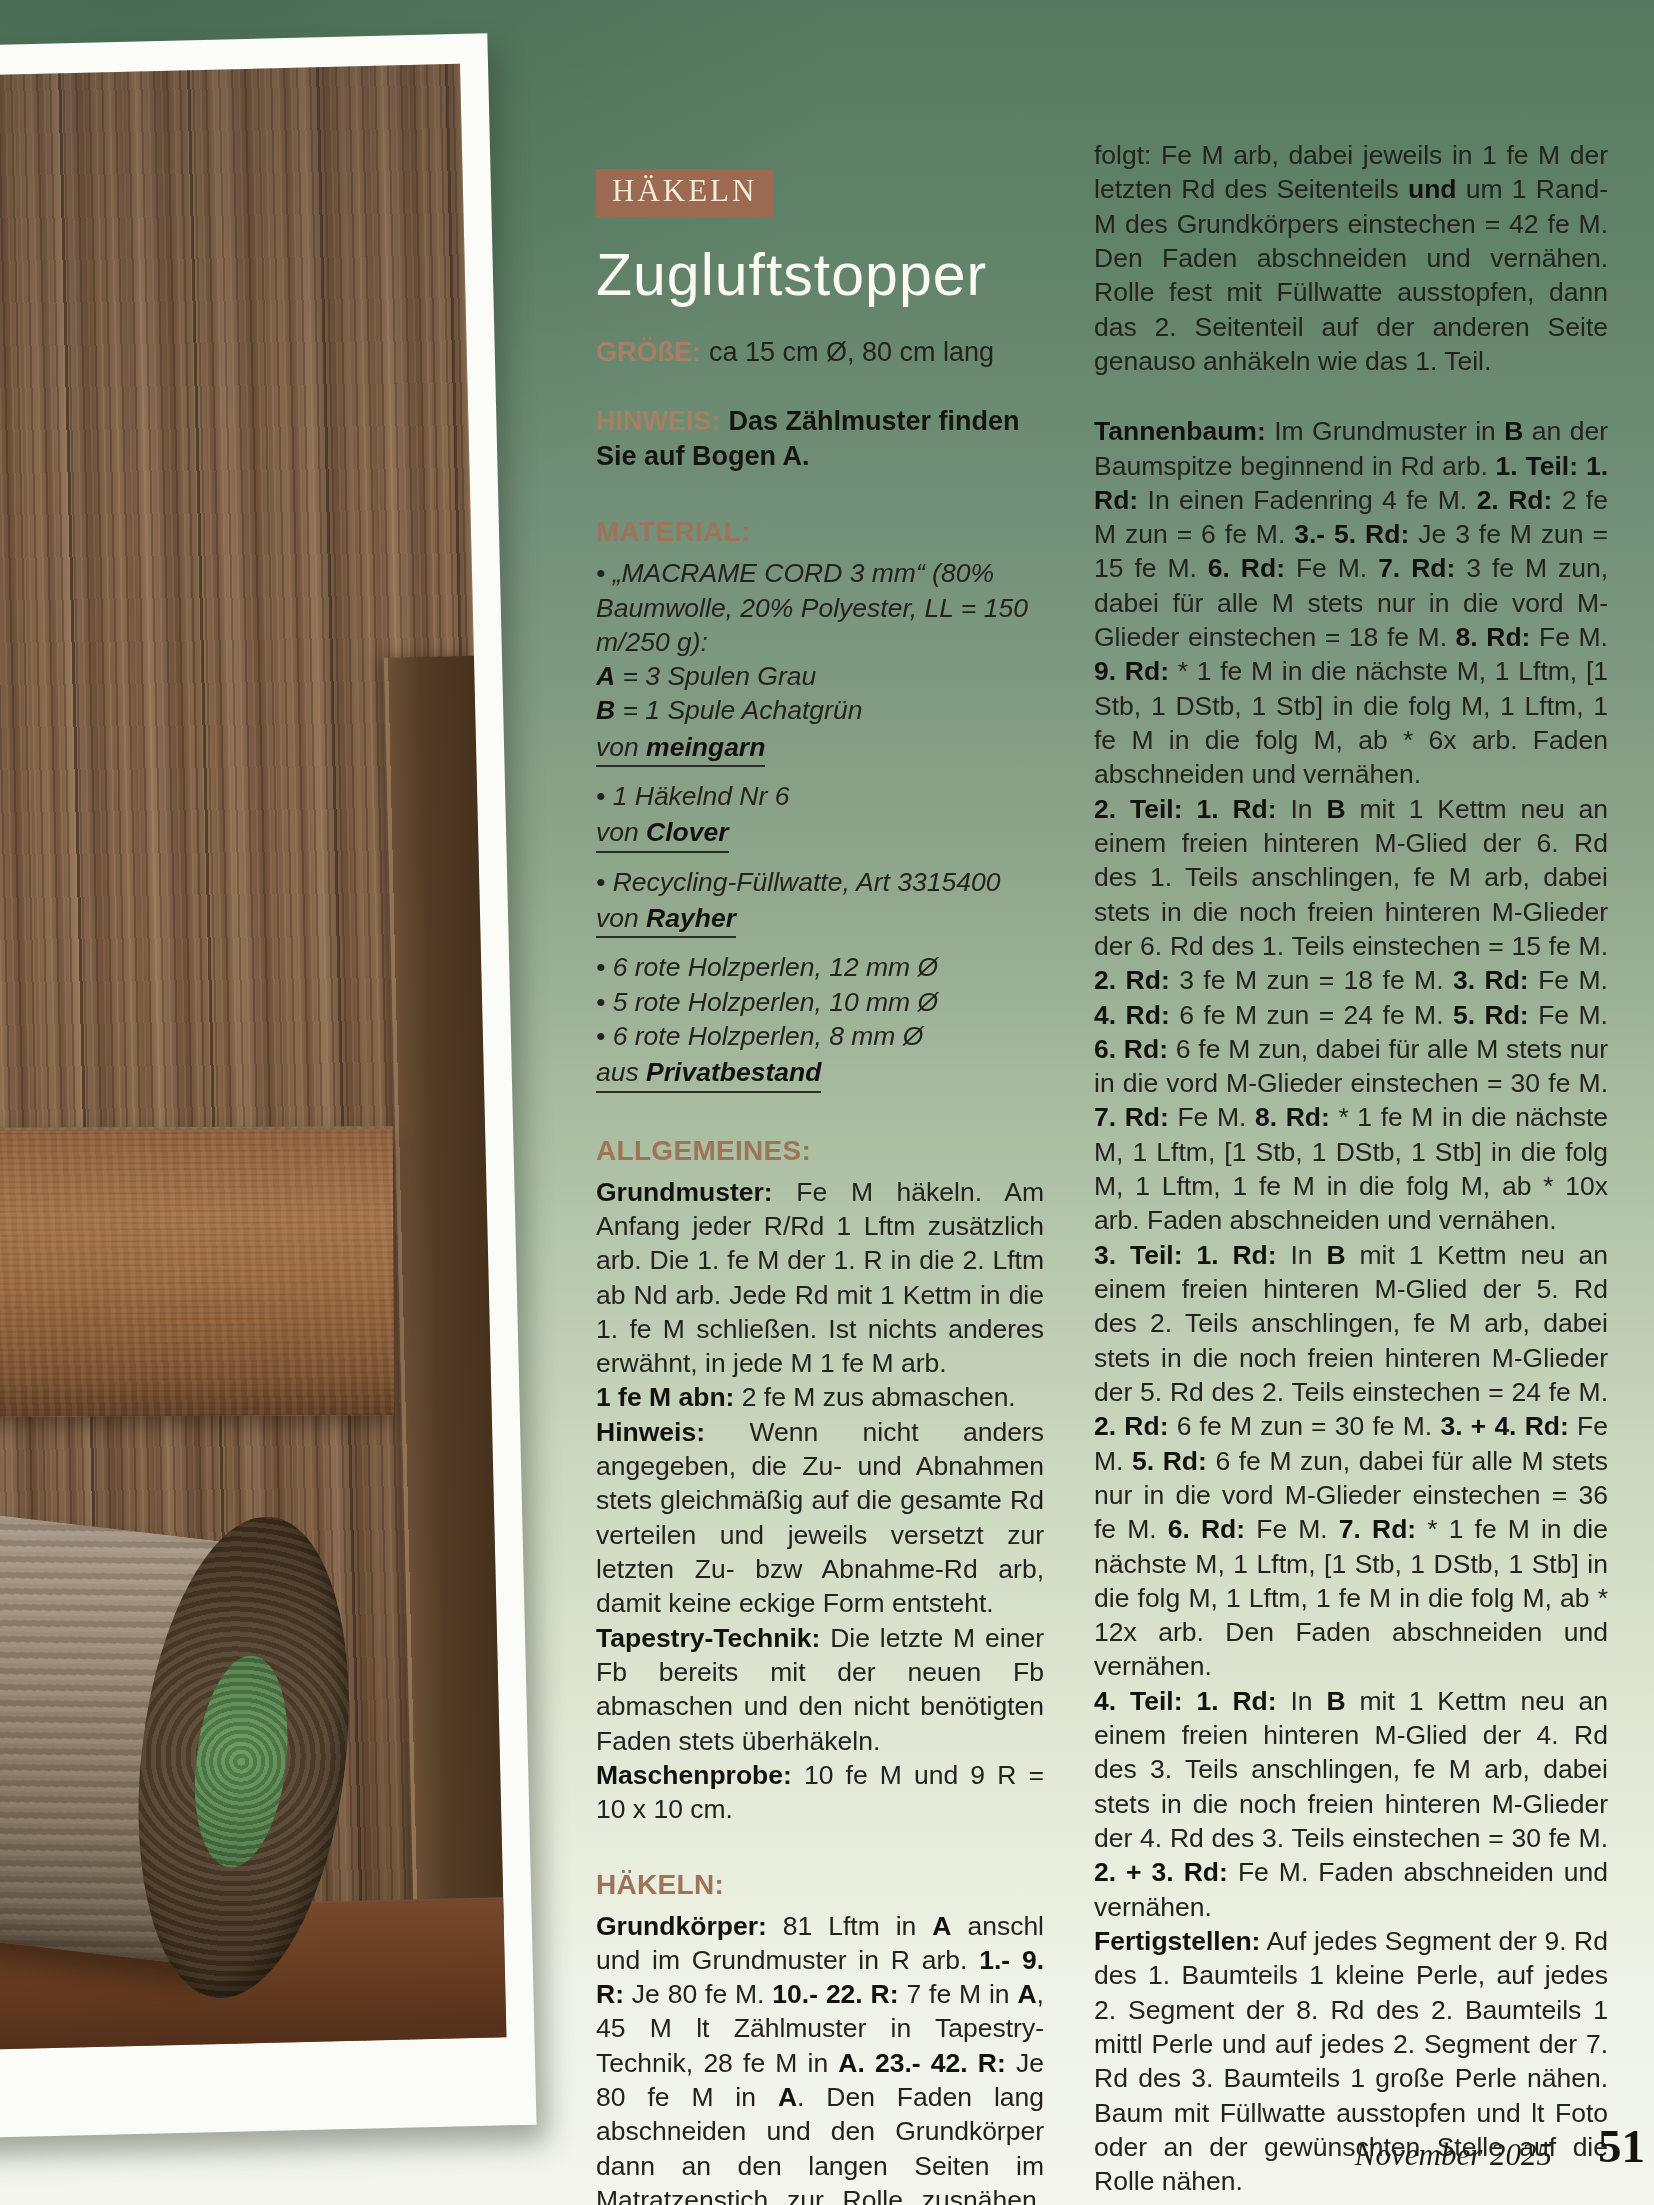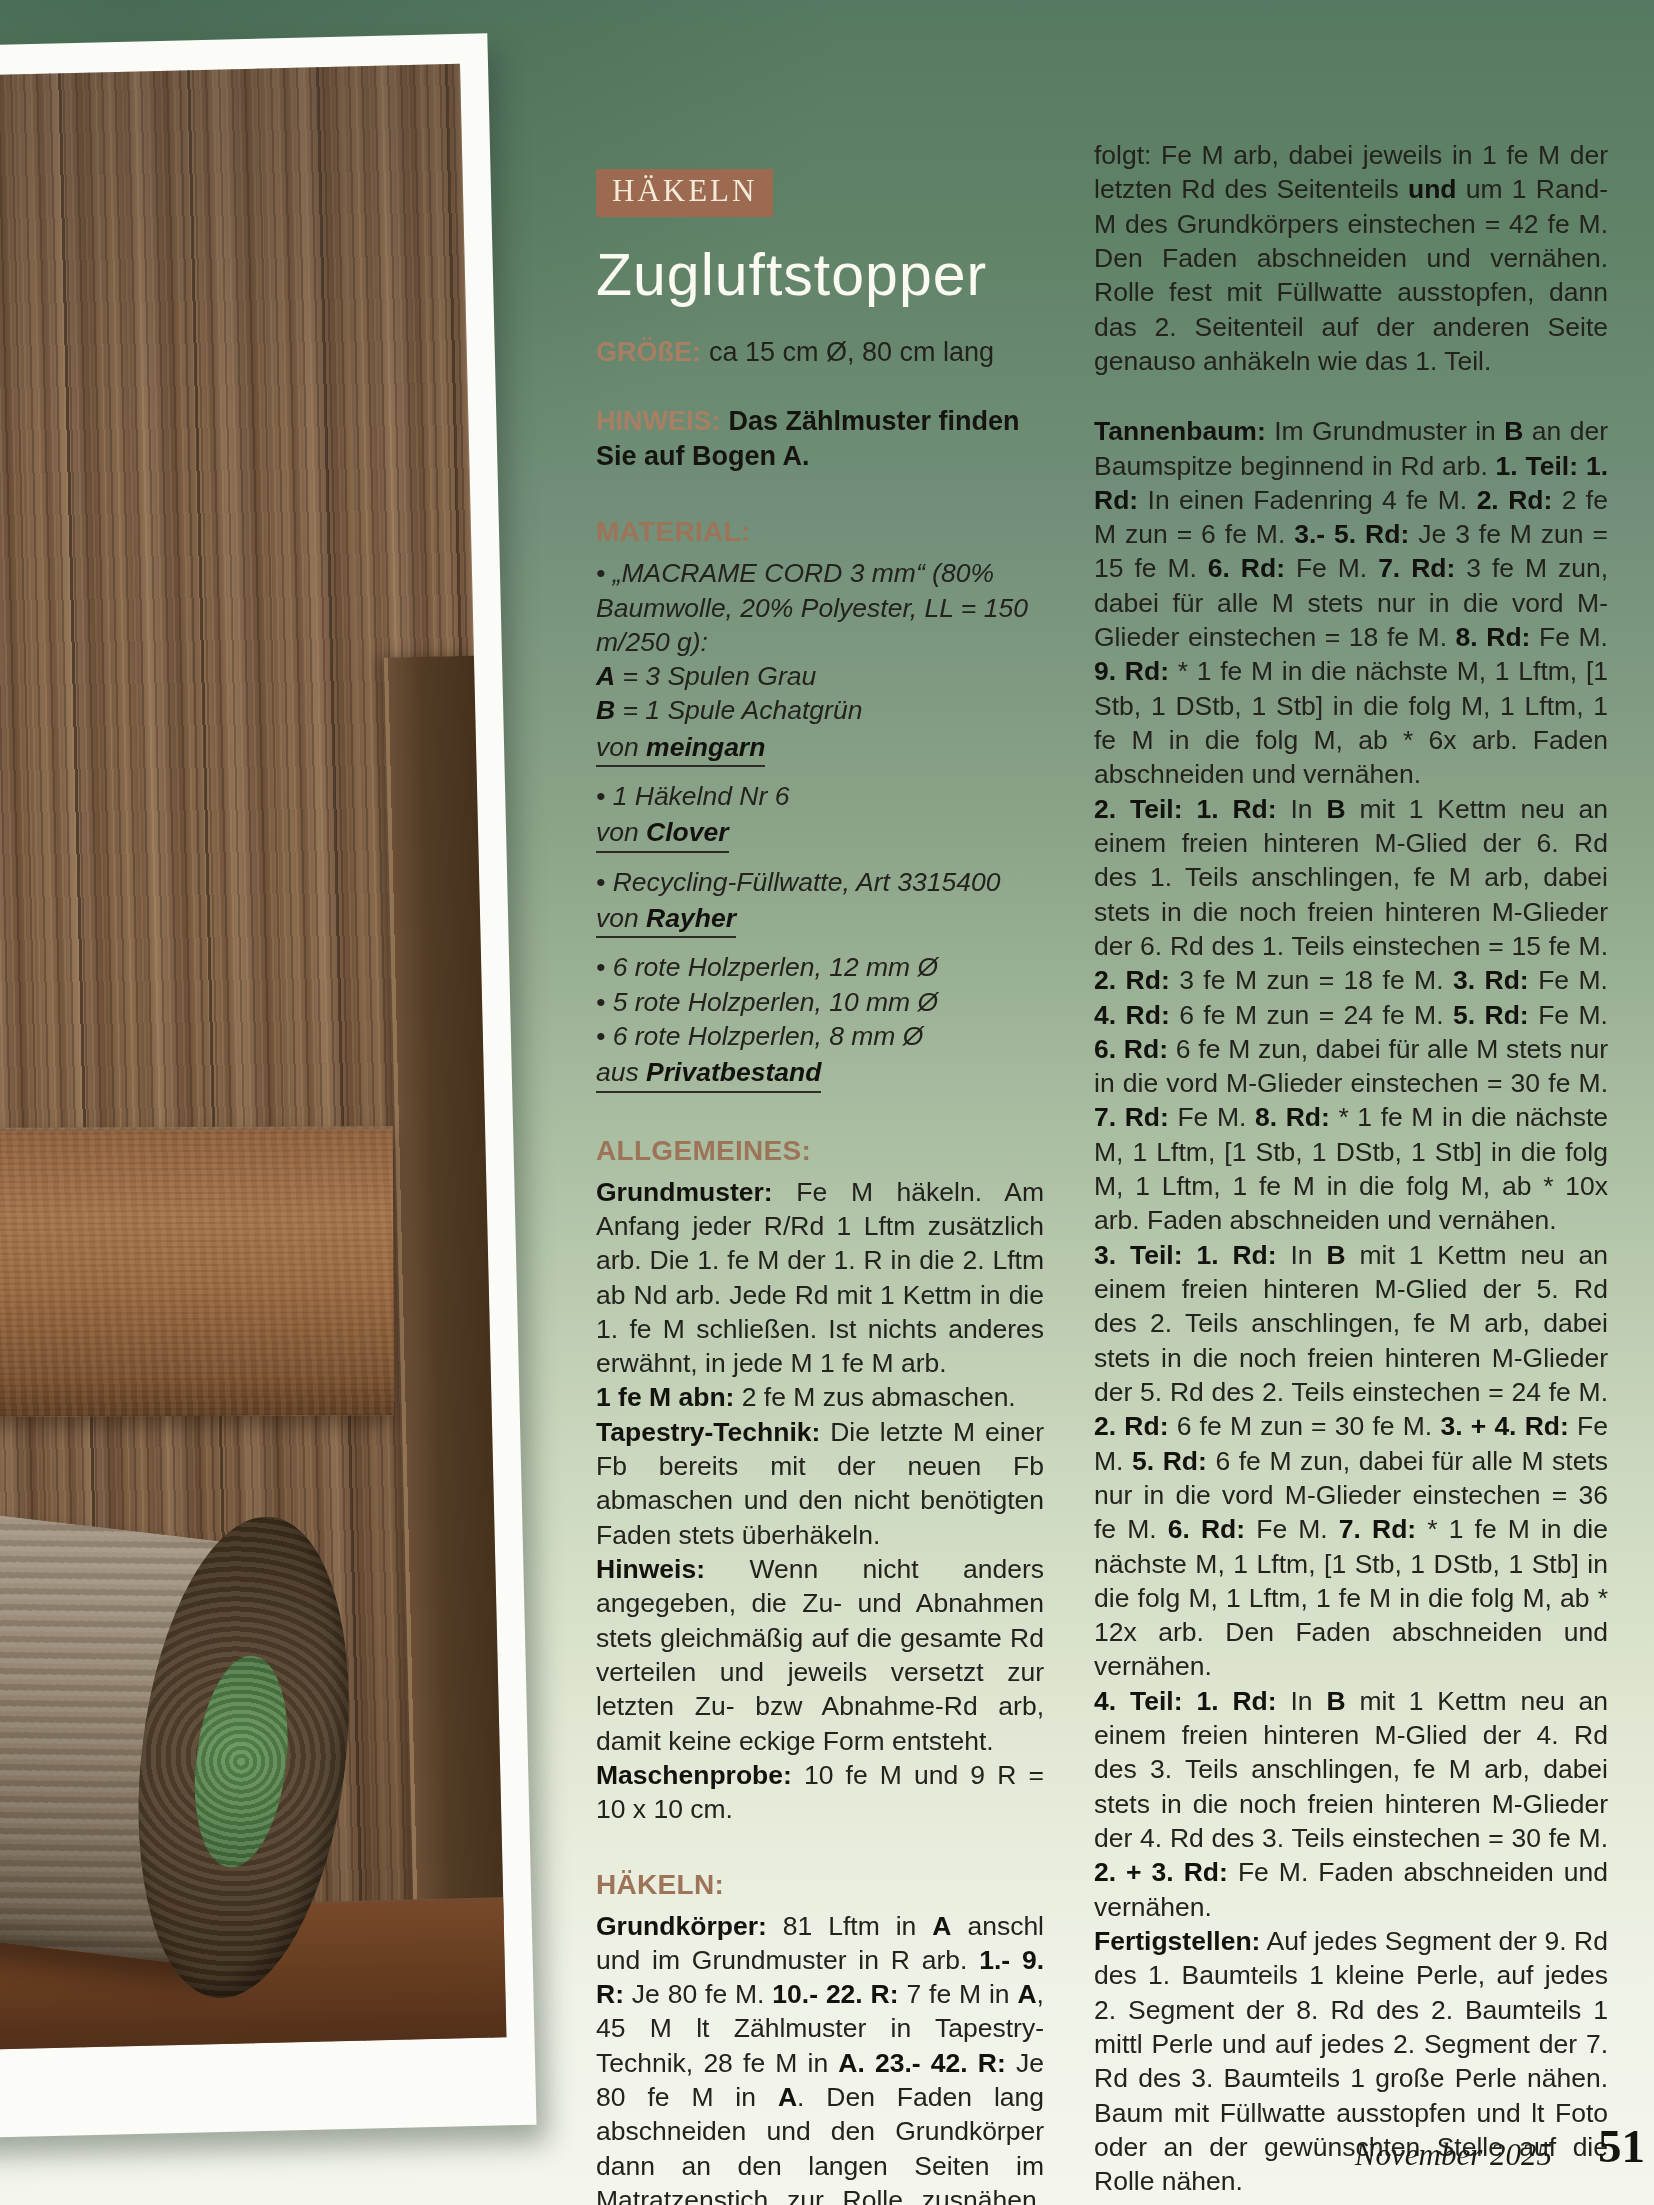--- a/index.html
+++ b/index.html
@@ -107,22 +107,22 @@
       <p>•  6 rote Holzperlen, 12 mm Ø</p>
       <p>•  5 rote Holzperlen, 10 mm Ø</p>
       <p>•  6 rote Holzperlen, 8 mm Ø</p>
       <p class="brand">aus <b>Privatbestand</b></p>
     </div>
 
     <h2 class="section">ALLGEMEINES:</h2>
     <div class="body">
       <p><b>Grundmuster:</b> Fe M häkeln. Am Anfang jeder R/Rd 1 Lftm zusätzlich arb. Die 1. fe M der 1. R in die 2. Lftm ab Nd arb. Jede Rd mit 1 Kettm in die 1. fe M schließen. Ist nichts anderes erwähnt, in jede M 1 fe M arb.</p>
       <p><b>1 fe M abn:</b> 2 fe M zus abmaschen.</p>
+      <p><b>Hinweis:</b> Wenn nicht anders angegeben, die Zu- und Abnahmen stets gleichmäßig auf die gesamte Rd verteilen und jeweils versetzt zur letzten Zu- bzw Abnahme-Rd arb, damit keine eckige Form entsteht.</p>
       <p><b>Tapestry-Technik:</b> Die letzte M einer Fb bereits mit der neuen Fb abmaschen und den nicht benötigten Faden stets überhäkeln.</p>
-      <p><b>Hinweis:</b> Wenn nicht anders angegeben, die Zu- und Abnahmen stets gleichmäßig auf die gesamte Rd verteilen und jeweils versetzt zur letzten Zu- bzw Abnahme-Rd arb, damit keine eckige Form entsteht.</p>
       <p><b>Maschenprobe:</b> 10 fe M und 9 R = 10 x 10 cm.</p>
     </div>
 
     <h2 class="section">HÄKELN:</h2>
     <div class="body">
       <p><b>Grundkörper:</b> 81 Lftm in <b>A</b> anschl und im Grundmuster in R arb. <b>1.- 9. R:</b> Je 80 fe M. <b>10.- 22. R:</b> 7 fe M in <b>A</b>, 45 M lt Zählmuster in Tapestry-Technik, 28 fe M in <b>A. 23.- 42. R:</b> Je 80 fe M in <b>A</b>. Den Faden lang abschneiden und den Grundkörper dann an den langen Seiten im Matratzenstich zur Rolle zusnähen. Faden vernähen.</p>
 
     </div>
   </div>
 

